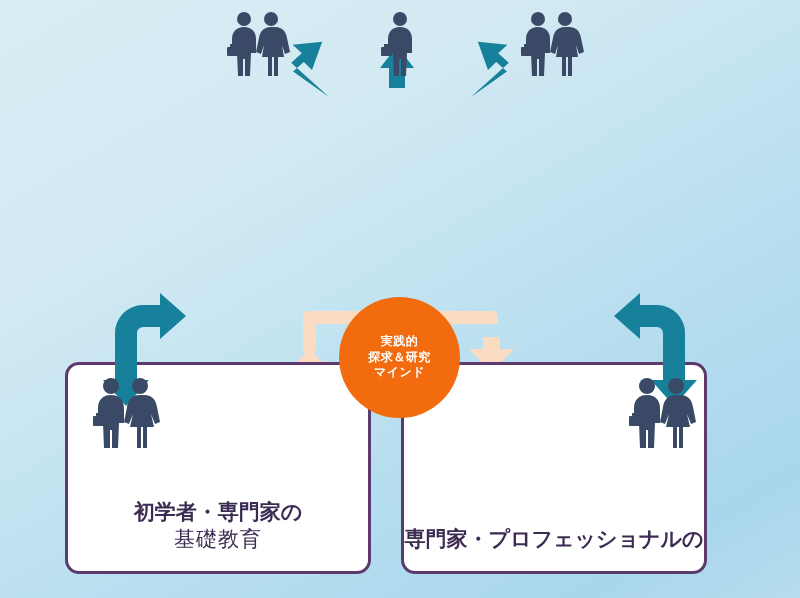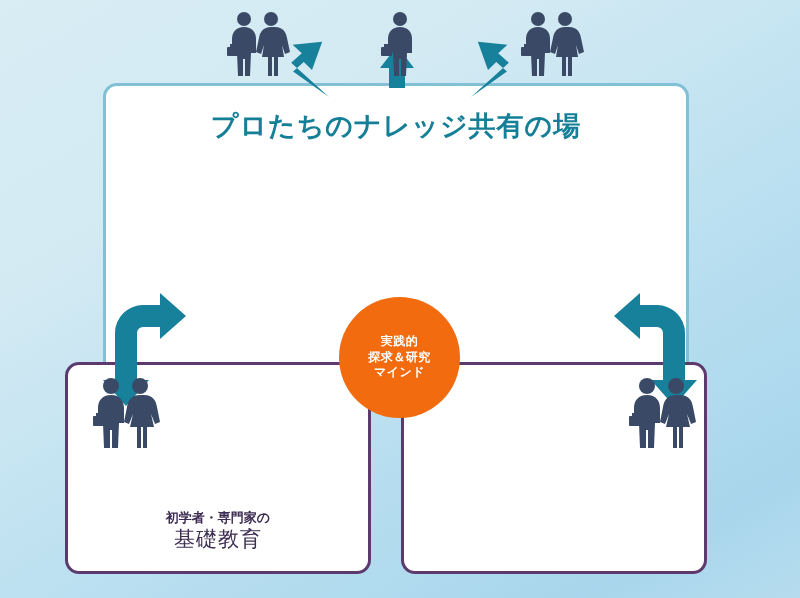--- a/index.html
+++ b/index.html
@@ -63,21 +63,21 @@
     position: absolute;
     left: 0;
     bottom: 18px;
     width: 100%;
     text-align: center;
     color: #3c2b52;
     line-height: 1.28;
   }
   .cap-small {
     display: block;
-    font-size: 13px;
+    font-size: 21px;
     font-weight: bold;
   }
   .cap-big {
     display: block;
     font-size: 21px;
     font-weight: normal;
     letter-spacing: 1px;
   }
 
   
@@ -147,33 +147,31 @@
       <path d="M303 324 A13 13 0 0 1 316 311 L316 324 Z"></path>
 
       <path d="M485 311 A13 13 0 0 1 498 324 L485 324 Z"></path>
 
       <path d="M309.5 349 L332 372 L318 372 L318 384 L301 384 L301 372 L287 372 Z"></path>
 
       <path d="M491.5 372 L469 349 L483 349 L483 337 L500 337 L500 349 L514 349 Z"></path>
     </g>
   </svg>
 
-  <div class="top-panel">
-    <div class="top-panel-title">プロたちのナレッジ共有の場</div>
-  </div>
 
   <div class="bottom-box left">
     <div class="box-caption">
       <span class="cap-small">初学者・専門家の</span>
       <span class="cap-big">基礎教育</span>
     </div>
   </div>
 
   <div class="bottom-box right">
     <div class="box-caption">
+      <span class="cap-small">専門家・プロフェッショナルの</span>
     </div>
   </div>
 
   <svg class="overlay over" viewBox="0 0 800 598">
     <g fill="#17809a">
 
       <path d="M336 92 L291 68 L299 56 L288 50 L316 40 L313 70 L303 64 L295 76 Z" transform="rotate(14 312 66)"></path>
 
       <path d="M397 46 L414 68 L405 68 L405 88 L389 88 L389 68 L380 68 Z"></path>
 

